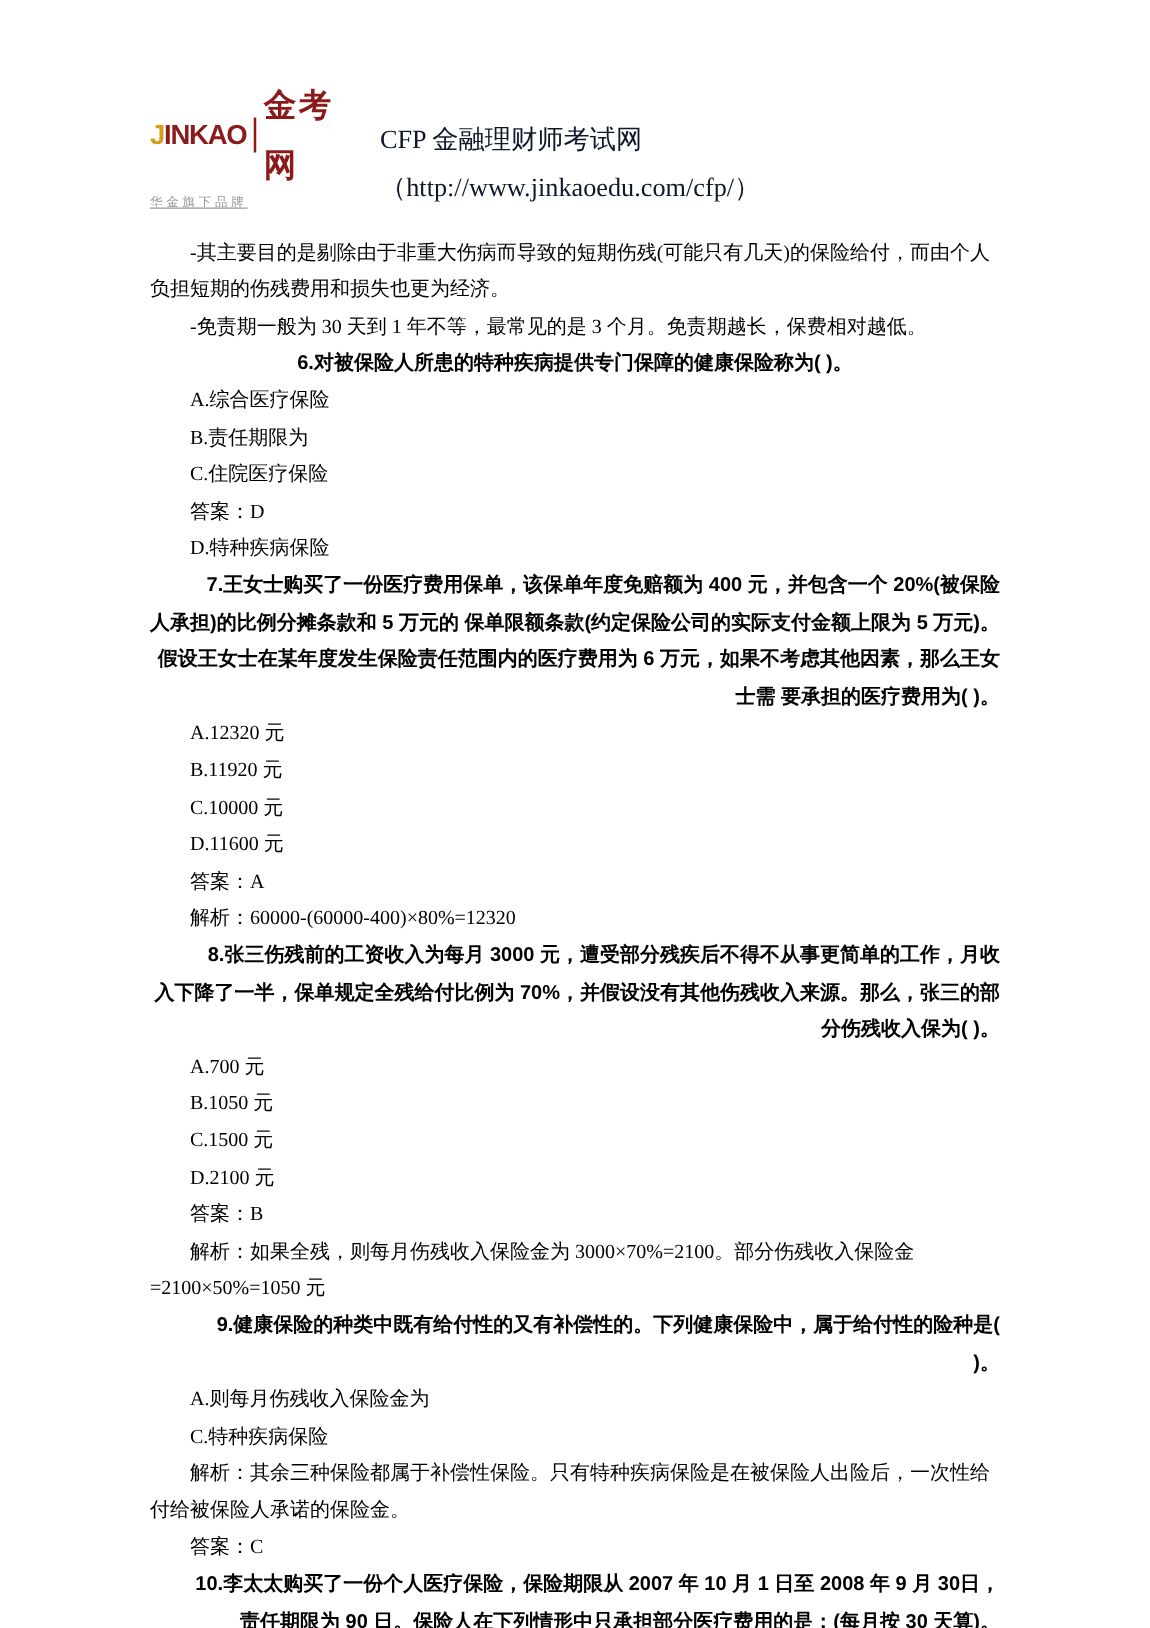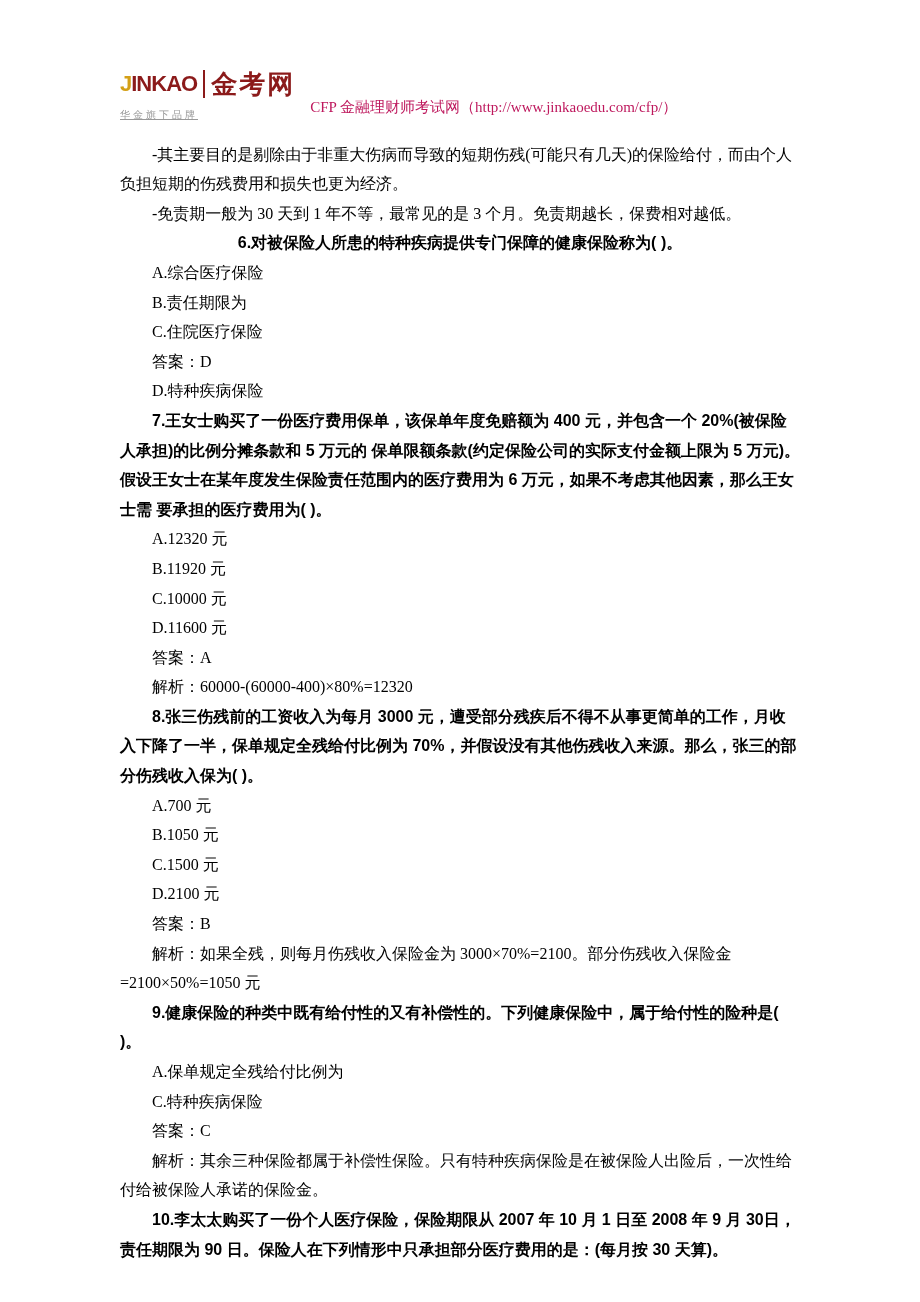--- a/index.html
+++ b/index.html
@@ -49,32 +49,33 @@
       letter-spacing: 2px;
     }
     .logo-sub {
       font-size: 10px;
       color: #999;
       letter-spacing: 3px;
       margin-top: -2px;
       text-decoration: underline;
     }
     .header-right {
-      font-size: 15px;
-      color: #be185d;
+      font-size: 21px;
+      color: #0f172a;
       padding-bottom: 3px;
       font-family: Liberation Serif, serif;
     }
     .content p {
       text-indent: 2em;
       margin: 0;
     }
     .content .bold {
       font-weight: bold;
       font-family: "SimHei", "黑体", sans-serif;
+      text-align: right;
     }
   </style>
 </head>
 <body>
 
 <div class="header">
   <div class="logo">
     <div class="logo-main">
       <span class="logo-jinkao"><span class="logo-j">J</span><span class="logo-inkao">INKAO</span></span>
       <span class="logo-sep"></span>
@@ -106,20 +107,20 @@
 
   <p class="bold">8.张三伤残前的工资收入为每月 3000 元，遭受部分残疾后不得不从事更简单的工作，月收入下降了一半，保单规定全残给付比例为 70%，并假设没有其他伤残收入来源。那么，张三的部分伤残收入保为(  )。</p>
   <p>A.700 元</p>
   <p>B.1050 元</p>
   <p>C.1500 元</p>
   <p>D.2100 元</p>
   <p>答案：B</p>
   <p>解析：如果全残，则每月伤残收入保险金为 3000×70%=2100。部分伤残收入保险金=2100×50%=1050 元</p>
 
   <p class="bold">9.健康保险的种类中既有给付性的又有补偿性的。下列健康保险中，属于给付性的险种是(  )。</p>
-  <p>A.保单规定全残给付比例为</p>
+  <p>A.则每月伤残收入保险金为</p>
   <p>C.特种疾病保险</p>
+  <p>解析：其余三种保险都属于补偿性保险。只有特种疾病保险是在被保险人出险后，一次性给付给被保险人承诺的保险金。</p>
   <p>答案：C</p>
-  <p>解析：其余三种保险都属于补偿性保险。只有特种疾病保险是在被保险人出险后，一次性给付给被保险人承诺的保险金。</p>
 
   <p class="bold">10.李太太购买了一份个人医疗保险，保险期限从 2007 年 10 月 1 日至 2008 年 9 月 30日，责任期限为 90 日。保险人在下列情形中只承担部分医疗费用的是：(每月按 30 天算)。</p>
 
 </div>
 
 </body></html>

